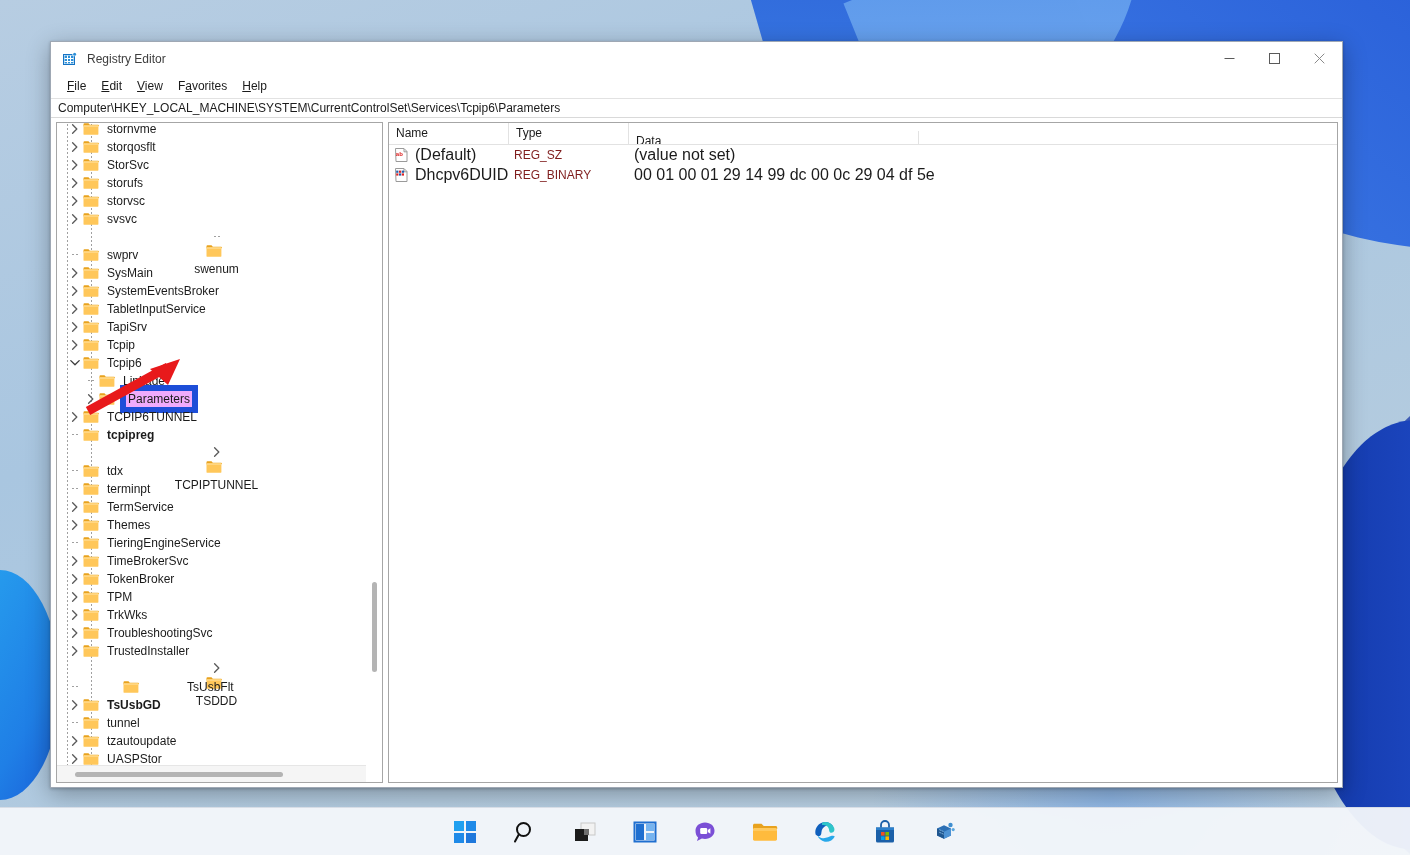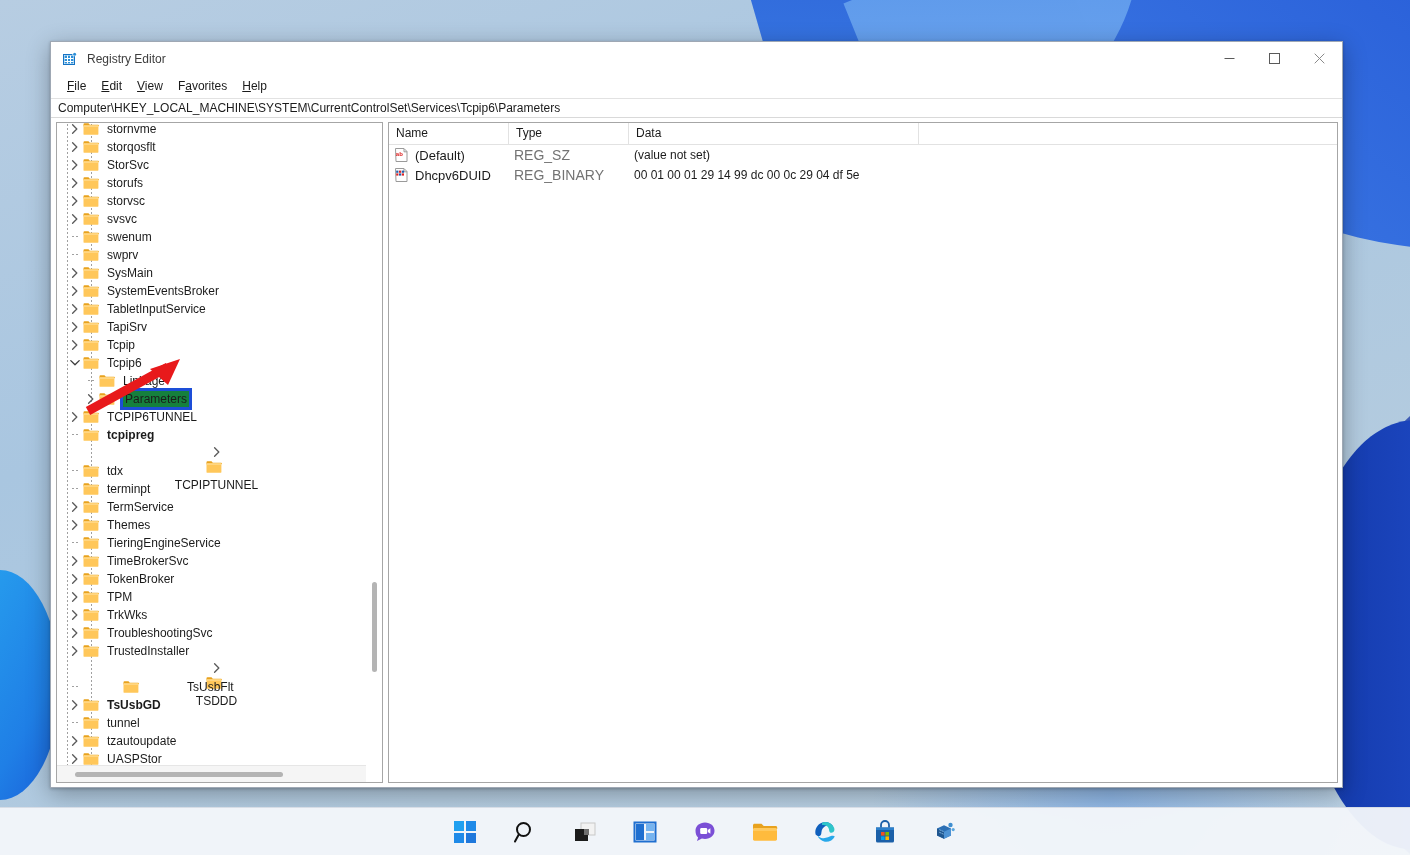--- a/index.html
+++ b/index.html
@@ -216,22 +216,22 @@
     background-size: 4px 1px;
   }
   .folder { width: 16px; height: 14px; flex: 0 0 16px; margin-right: 5px; }
   .folder svg { display: block; }
   .tlabel {
     font-size: 12px; color: #1b1b1b;
     line-height: 18px;
     padding: 0 3px;
   }
   .trow.selected .tlabel {
-    background: #15803d;
-    border: 3px solid #1d4ed8;
+    background: #f0abfc;
+    border: 6px solid #1d4ed8;
     padding: 0 2px;
     line-height: 16px;
   }
 
   
   #tree-hscroll {
     height: 17px; flex: 0 0 17px;
     border-top: 1px solid #e6e6e6;
     background: #f5f5f5;
     position: relative;
@@ -278,30 +278,30 @@
   .vcol {
     font-size: 12px; color: #1b1b1b;
     line-height: 21px;
     padding-left: 7px;
     border-right: 1px solid #e2e2e2;
     white-space: nowrap;
     overflow: hidden;
   }
   .vcol.c-name { width: 120px; flex: 0 0 120px; }
   .vcol.c-type { width: 120px; flex: 0 0 120px; }
-  .vcol.c-data { width: 290px; flex: 0 0 290px; }
+  .vcol.c-data { width: 290px; flex: 0 0 290px; margin-top: 8px; }
   .vcol.c-pad   { flex: 1 1 auto; border-right: none; }
 
   #vrows { flex: 1 1 auto; }
   .vrow { height: 20px; display: flex; align-items: center; white-space: nowrap; }
   .vicon { width: 16px; height: 14px; flex: 0 0 16px; margin: 0 5px 0 5px; }
   .vicon svg { display: block; }
-  .vname { width: 99px; flex: 0 0 99px; font-size: 13px; color: #1b1b1b; }
-  .vtype { width: 120px; flex: 0 0 120px; font-size: 14px; color: #737373; }
-  .vdata { flex: 1 1 auto; font-size: 12px; color: #1b1b1b; }
+  .vname { width: 99px; flex: 0 0 99px; font-size: 16px; color: #1b1b1b; }
+  .vtype { width: 120px; flex: 0 0 120px; font-size: 12px; color: #7f1d1d; }
+  .vdata { flex: 1 1 auto; font-size: 16px; color: #1b1b1b; }
 
   
   #annot-arrow {
     position: absolute;
     left: 82px; top: 355px;
     width: 115px; height: 60px;
     pointer-events: none;
   }
 </style>
 </head>
@@ -452,21 +452,21 @@
                 </span>
                 <span class="folder">
                   <svg width="16" height="14" viewBox="0 0 16 14">
                     <path d="M0.5 2.2c0-.5.4-.9.9-.9h4.1l1.3 1.5h8.3c.5 0 .9.4.9.9V4H0.5z" fill="#e8a21e"></path>
                     <path d="M0.5 3.3h14.9v8.6c0 .5-.4.9-.9.9H1.4c-.5 0-.9-.4-.9-.9z" fill="#ffc75a"></path>
                     <path d="M0.5 3.3h14.9v1.6H0.5z" fill="#ffd887"></path>
                   </svg>
                 </span>
                 <span class="tlabel">svsvc</span>
               </div>
-              <div class="trow" style="padding-left: 32px;">
+              <div class="trow" style="padding-left: 32px; flex-direction: column;">
                 <span class="elbow"></span>
                 <span class="folder">
                   <svg width="16" height="14" viewBox="0 0 16 14">
                     <path d="M0.5 2.2c0-.5.4-.9.9-.9h4.1l1.3 1.5h8.3c.5 0 .9.4.9.9V4H0.5z" fill="#e8a21e"></path>
                     <path d="M0.5 3.3h14.9v8.6c0 .5-.4.9-.9.9H1.4c-.5 0-.9-.4-.9-.9z" fill="#ffc75a"></path>
                     <path d="M0.5 3.3h14.9v1.6H0.5z" fill="#ffd887"></path>
                   </svg>
                 </span>
                 <span class="tlabel">swenum</span>
               </div>

